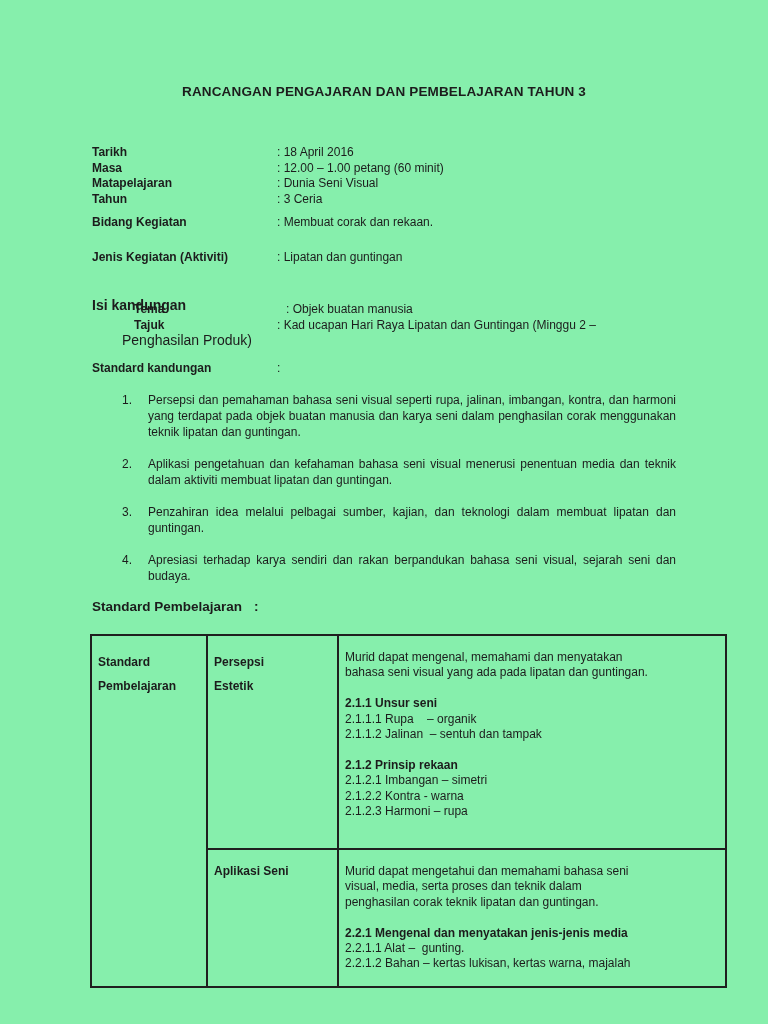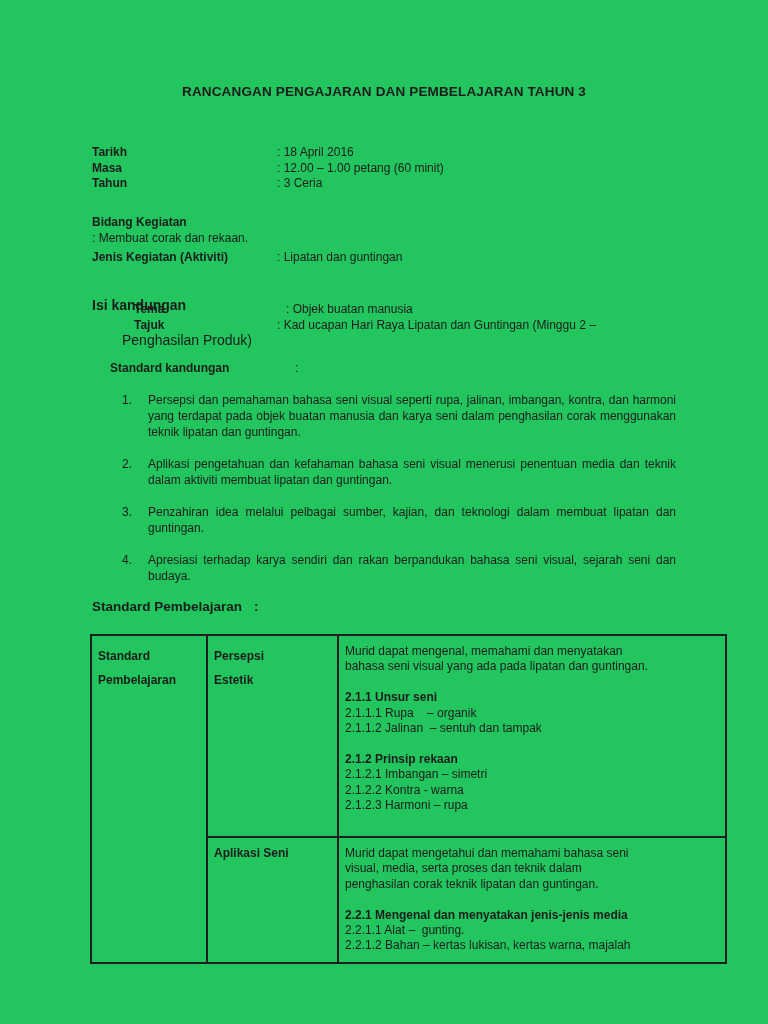--- a/index.html
+++ b/index.html
@@ -5,46 +5,46 @@
   html, body { margin: 0; padding: 0; }
   body {
     width: 768px; height: 1024px;
     background: #ffffff;
     font-family: "Liberation Sans", sans-serif;
     color: #1c1c1c;
   }
   .page {
     position: relative;
     width: 768px; height: 1024px;
-    background: #22c55e;
+    background: #86efac;
     overflow: hidden;
   }
   .abs { position: absolute; }
   .b { font-weight: bold; }
 
   .doc-title {
     top: 84px; left: 0; width: 768px;
     text-align: center;
     font-size: 13.5px; font-weight: bold;
     letter-spacing: 0.15px;
   }
 
   .info-block { top: 121px; left: 92px; width: 592px; margin-top: 24px; }
   .kv-row { display: flex; height: 15.5px; line-height: 15.5px; font-size: 12px; }
   .kv-label { width: 185px; font-weight: bold; flex: none; }
   .kv-label.indent { margin-left: 42px; width: 143px; }
   .kv-value { white-space: pre-wrap; }
 
-  .row-bidang { top: 215px; left: 92px; width: 592px; flex-direction: column; }
+  .row-bidang { top: 215px; left: 92px; width: 592px; }
   .row-jenis  { top: 250px; left: 92px; width: 592px; }
   .isi-heading { top: 298px; left: 92px; font-size: 14px; font-weight: bold; line-height: 15.5px; }
   .row-tema { top: 302px; left: 92px; width: 592px; gap: 9px; }
   .row-tajuk { top: 318px; left: 92px; width: 592px; }
   .tajuk-cont { top: 333px; left: 122px; font-size: 14px; line-height: 15.5px; }
-  .row-std-kandungan { top: 361px; left: 92px; width: 592px; margin-left: 18px; }
+  .row-std-kandungan { top: 361px; left: 92px; width: 592px; }
 
   .list-item { left: 122px; width: 554px; display: flex; font-size: 12px; line-height: 15.8px; }
   .list-num { width: 26px; flex: none; }
   .list-text { width: 528px; text-align: justify; }
   .li-1 { top: 393px; }
   .li-2 { top: 457px; }
   .li-3 { top: 505px; }
   .li-4 { top: 553px; }
 
   .std-pembelajaran { top: 599px; left: 92px; font-size: 13.5px; font-weight: bold; line-height: 16px; }
@@ -54,21 +54,21 @@
     position: absolute;
     top: 634px; left: 90px;
     width: 593px;
     border-collapse: collapse;
     table-layout: fixed;
     font-size: 12px;
   }
   table.std-table td {
     border: 2px solid #1f1f1f;
     vertical-align: top;
-    padding: 8px 6px;
+    padding: 14px 6px;
     overflow: hidden;
   }
   td.c1 { width: 102px; }
   td.c2 { width: 117px; }
   td.c3 { width: 374px; padding-left: 8px; border-radius: 9px; }
   .tall-lines .line { line-height: 24px; white-space: pre-wrap; }
   .body-lines .line { line-height: 15.4px; white-space: pre-wrap; }
   tr.r1 td { height: 184px; }
   tr.r2 td { height: 101px; }
 </style>
@@ -80,20 +80,24 @@
   <div class="abs doc-title">RANCANGAN PENGAJARAN DAN PEMBELAJARAN TAHUN 3</div>
 
   <div class="abs info-block">
     <div class="kv-row">
       <div class="kv-label">Tarikh</div>
       <div class="kv-value">: 18 April 2016</div>
     </div>
     <div class="kv-row">
       <div class="kv-label">Masa</div>
       <div class="kv-value">: 12.00 – 1.00 petang (60 minit)</div>
+    </div>
+    <div class="kv-row">
+      <div class="kv-label">Matapelajaran</div>
+      <div class="kv-value">: Dunia Seni Visual</div>
     </div>
     <div class="kv-row">
       <div class="kv-label">Tahun</div>
       <div class="kv-value">: 3 Ceria</div>
     </div>
   </div>
 
   <div class="abs kv-row row-bidang">
     <div class="kv-label">Bidang Kegiatan</div>
     <div class="kv-value">: Membuat corak dan rekaan.</div>

